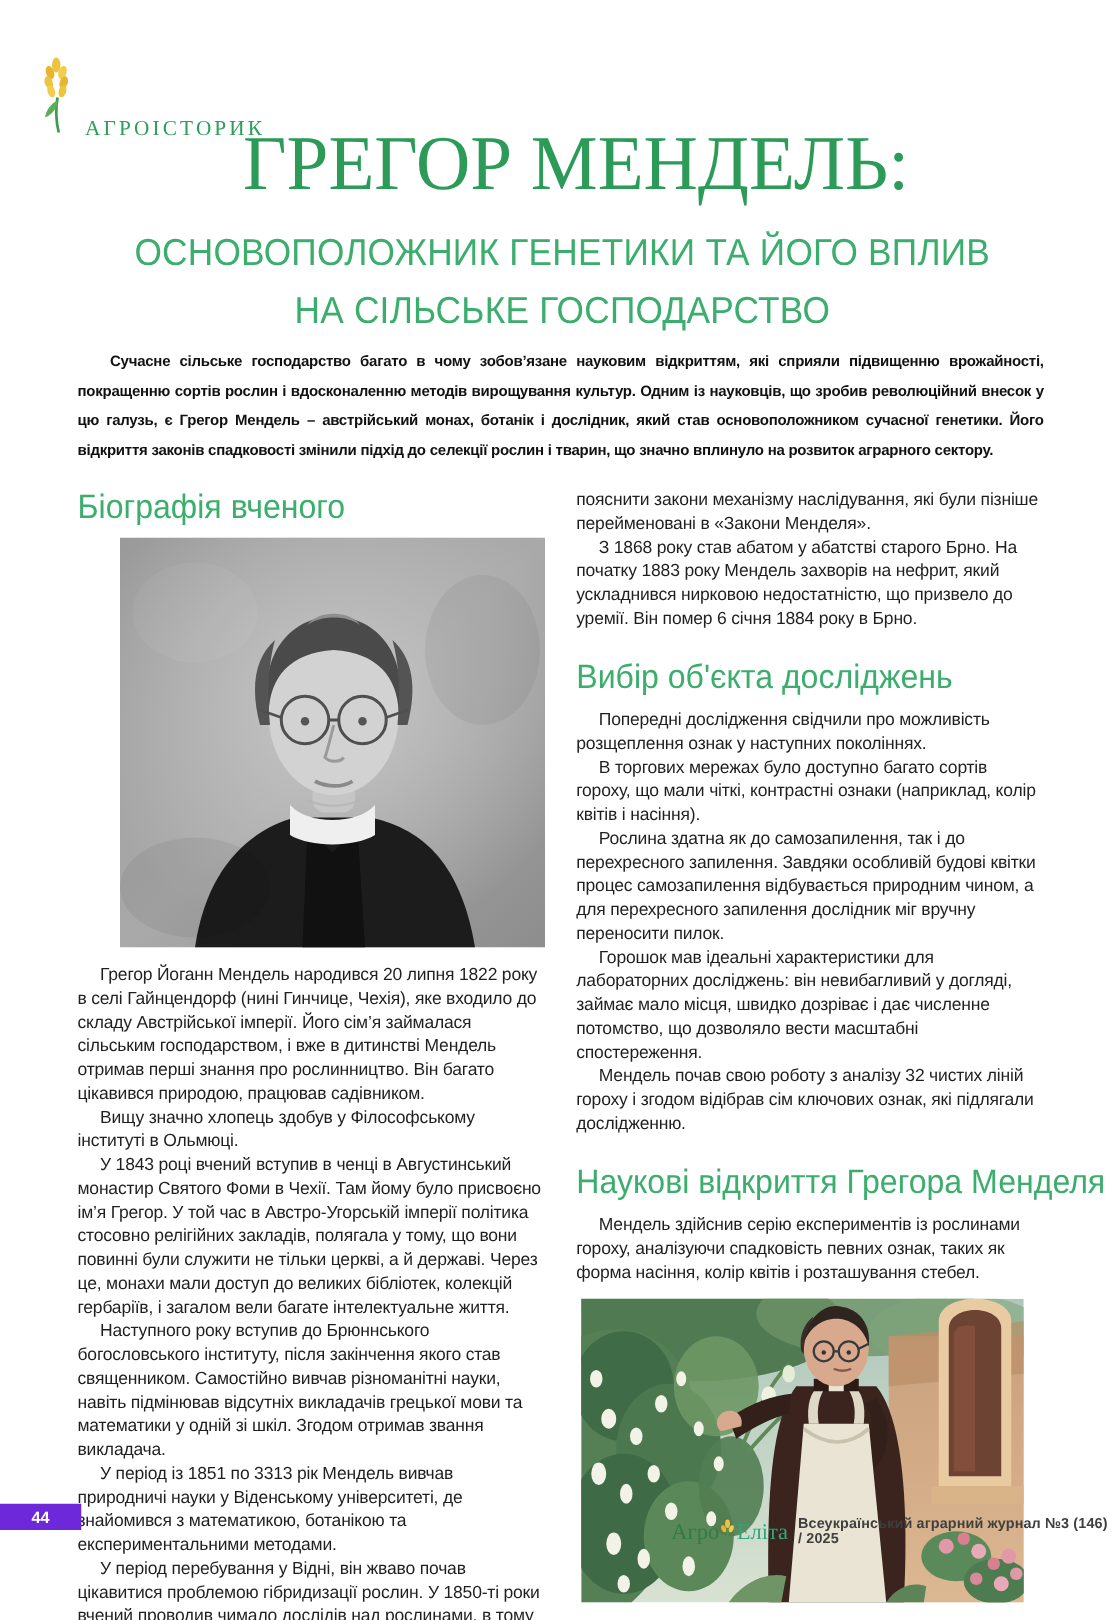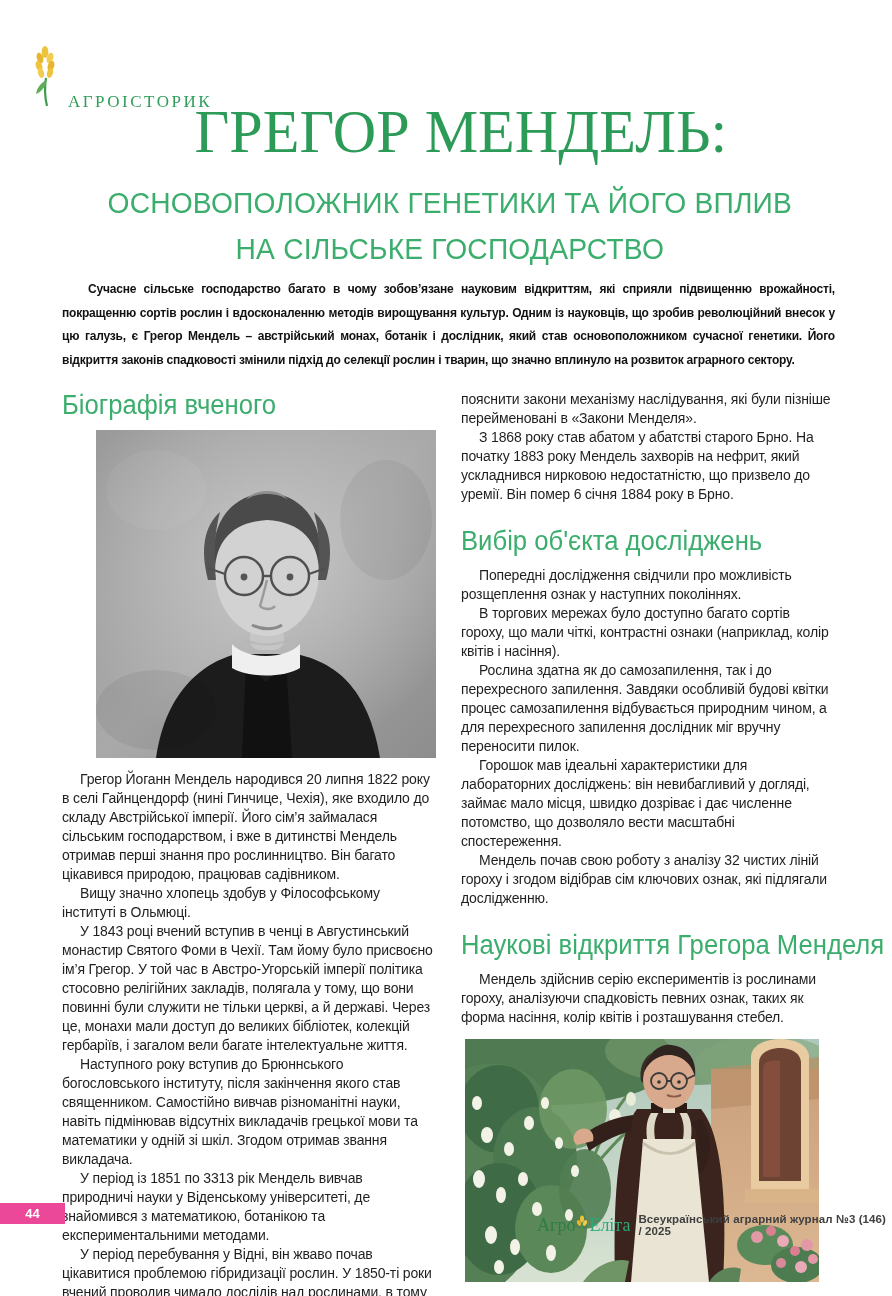--- a/index.html
+++ b/index.html
@@ -61,21 +61,21 @@
     margin:0;font-size:14px;line-height:19px;
     text-indent:18px;letter-spacing:-.15px;text-align:left;
   }
   .body-p.noindent{text-indent:0;}
   .figure{display:block;}
   .portrait-wrap{margin:6px 0 12px auto;width:340px;height:328px;}
   .painting-wrap{margin:12px 0 0 4px;width:354px;height:243px;}
   
   .pagenum{
     position:absolute;left:0;top:1203px;width:65px;height:21px;
-    background:#ec4899;color:#fff;font-weight:bold;font-size:13px;
+    background:#6d28d9;color:#fff;font-weight:bold;font-size:13px;
     display:flex;align-items:center;justify-content:center;
   }
   .footer-right{
     position:absolute;left:537px;top:1201px;height:24px;
     display:flex;align-items:center;gap:8px;margin-top:12px;
   }
   .footer-logo{
     display:flex;align-items:center;
     font-family:"Liberation Serif",serif;font-size:18px;
   }

